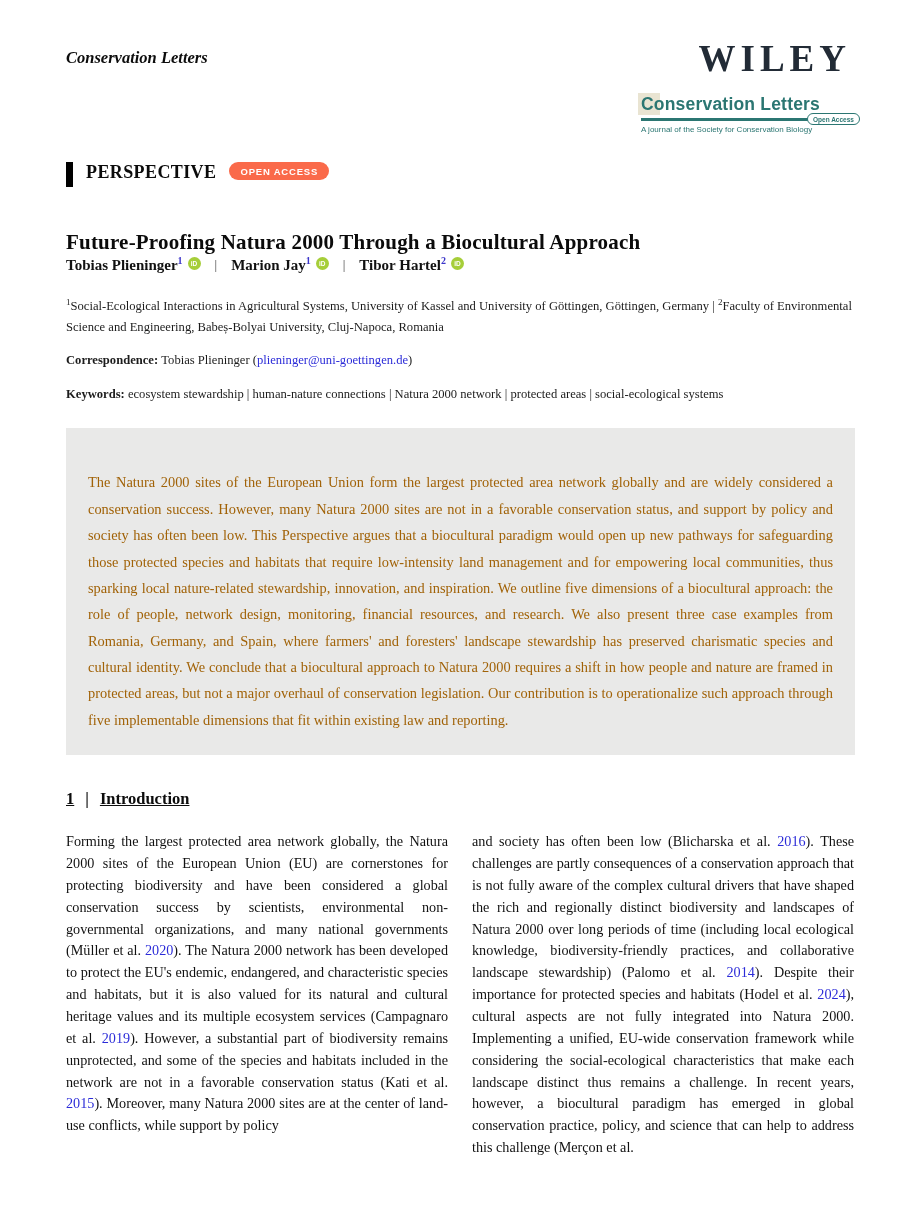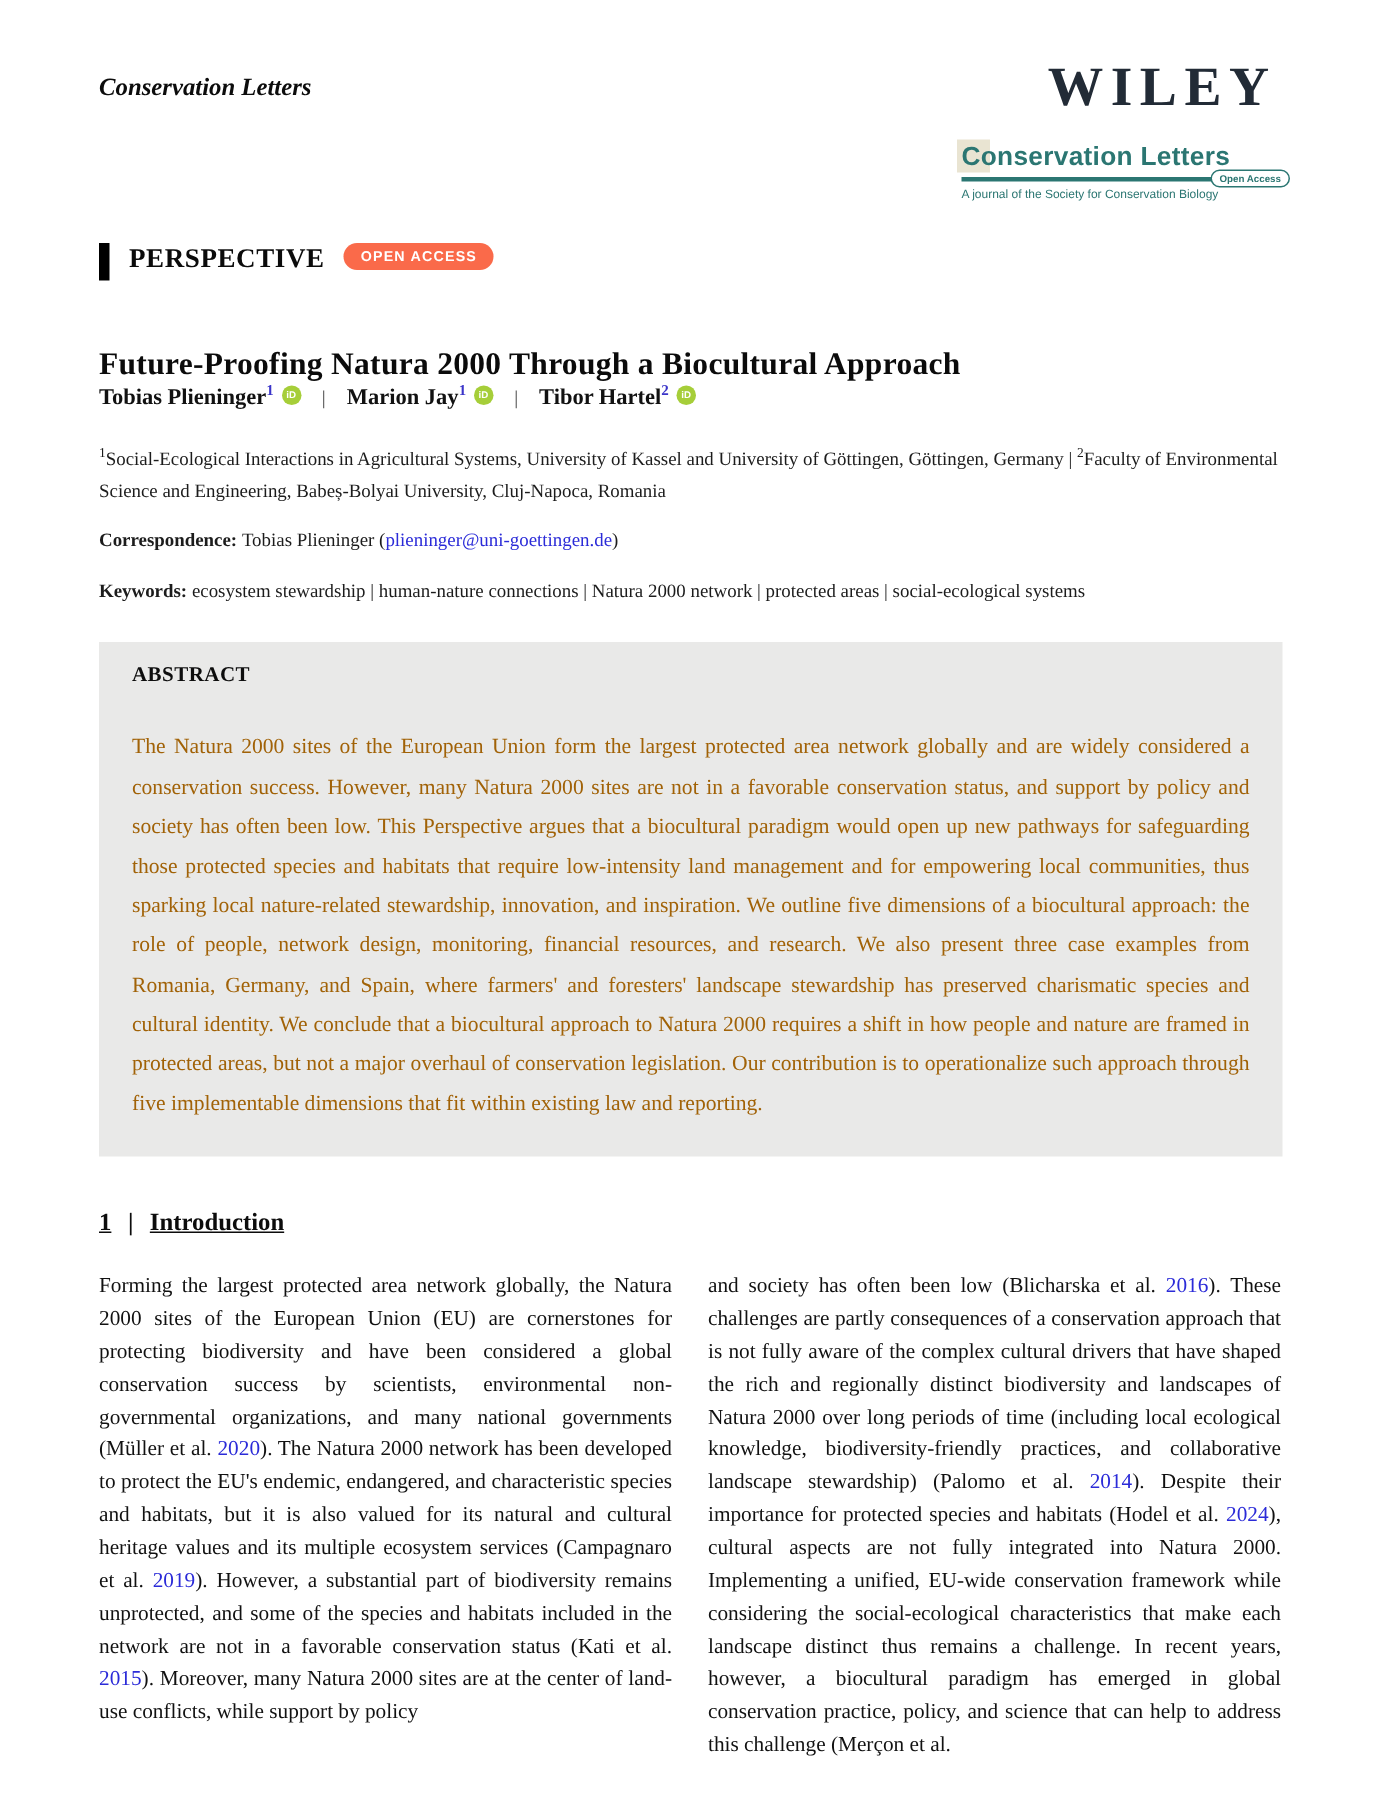--- a/index.html
+++ b/index.html
@@ -99,21 +99,20 @@
     <span class="auth-sep">|</span>
     <span><span>Tibor Hartel</span><sup>2</sup></span>
     <span class="orcid">iD</span>
   </div>
 
   <p class="affil"><sup>1</sup><span>Social-Ecological Interactions in Agricultural Systems, University of Kassel and University of Göttingen, Göttingen, Germany  |  </span><sup>2</sup><span>Faculty of Environmental Science and Engineering, Babeș-Bolyai University, Cluj-Napoca, Romania</span></p>
   <p class="meta"><span class="rs-b">Correspondence: </span><span>Tobias Plieninger (</span><span class="rs-link">plieninger@uni-goettingen.de</span><span>)</span></p>
   <p class="meta"><span class="rs-b">Keywords: </span><span>ecosystem stewardship | human-nature connections | Natura 2000 network | protected areas | social-ecological systems</span></p>
 
   <section class="abstract">
-    <h2>ABSTRACT</h2>
     <p>The Natura 2000 sites of the European Union form the largest protected area network globally and are widely considered a conservation success. However, many Natura 2000 sites are not in a favorable conservation status, and support by policy and society has often been low. This Perspective argues that a biocultural paradigm would open up new pathways for safeguarding those protected species and habitats that require low-intensity land management and for empowering local communities, thus sparking local nature-related stewardship, innovation, and inspiration. We outline five dimensions of a biocultural approach: the role of people, network design, monitoring, financial resources, and research. We also present three case examples from Romania, Germany, and Spain, where farmers' and foresters' landscape stewardship has preserved charismatic species and cultural identity. We conclude that a biocultural approach to Natura 2000 requires a shift in how people and nature are framed in protected areas, but not a major overhaul of conservation legislation. Our contribution is to operationalize such approach through five implementable dimensions that fit within existing law and reporting.</p>
   </section>
 
   <h3 class="sec">
     <span>1</span><span class="sec-sep">|</span><span>Introduction</span>
   </h3>
 
   <div class="cols">
     <p class="col"><span>Forming the largest protected area network globally, the Natura 2000 sites of the European Union (EU) are cornerstones for protecting biodiversity and have been considered a global conservation success by scientists, environmental non-governmental organizations, and many national governments (Müller et al. </span><span class="rs-link">2020</span><span>). The Natura 2000 network has been developed to protect the EU's endemic, endangered, and characteristic species and habitats, but it is also valued for its natural and cultural heritage values and its multiple ecosystem services (Campagnaro et al. </span><span class="rs-link">2019</span><span>). However, a substantial part of biodiversity remains unprotected, and some of the species and habitats included in the network are not in a favorable conservation status (Kati et al. </span><span class="rs-link">2015</span><span>). Moreover, many Natura 2000 sites are at the center of land-use conflicts, while support by policy</span></p>
     <p class="col"><span>and society has often been low (Blicharska et al. </span><span class="rs-link">2016</span><span>). These challenges are partly consequences of a conservation approach that is not fully aware of the complex cultural drivers that have shaped the rich and regionally distinct biodiversity and landscapes of Natura 2000 over long periods of time (including local ecological knowledge, biodiversity-friendly practices, and collaborative landscape stewardship) (Palomo et al. </span><span class="rs-link">2014</span><span>). Despite their importance for protected species and habitats (Hodel et al. </span><span class="rs-link">2024</span><span>), cultural aspects are not fully integrated into Natura 2000. Implementing a unified, EU-wide conservation framework while considering the social-ecological characteristics that make each landscape distinct thus remains a challenge. In recent years, however, a biocultural paradigm has emerged in global conservation practice, policy, and science that can help to address this challenge (Merçon et al. </span></p>

